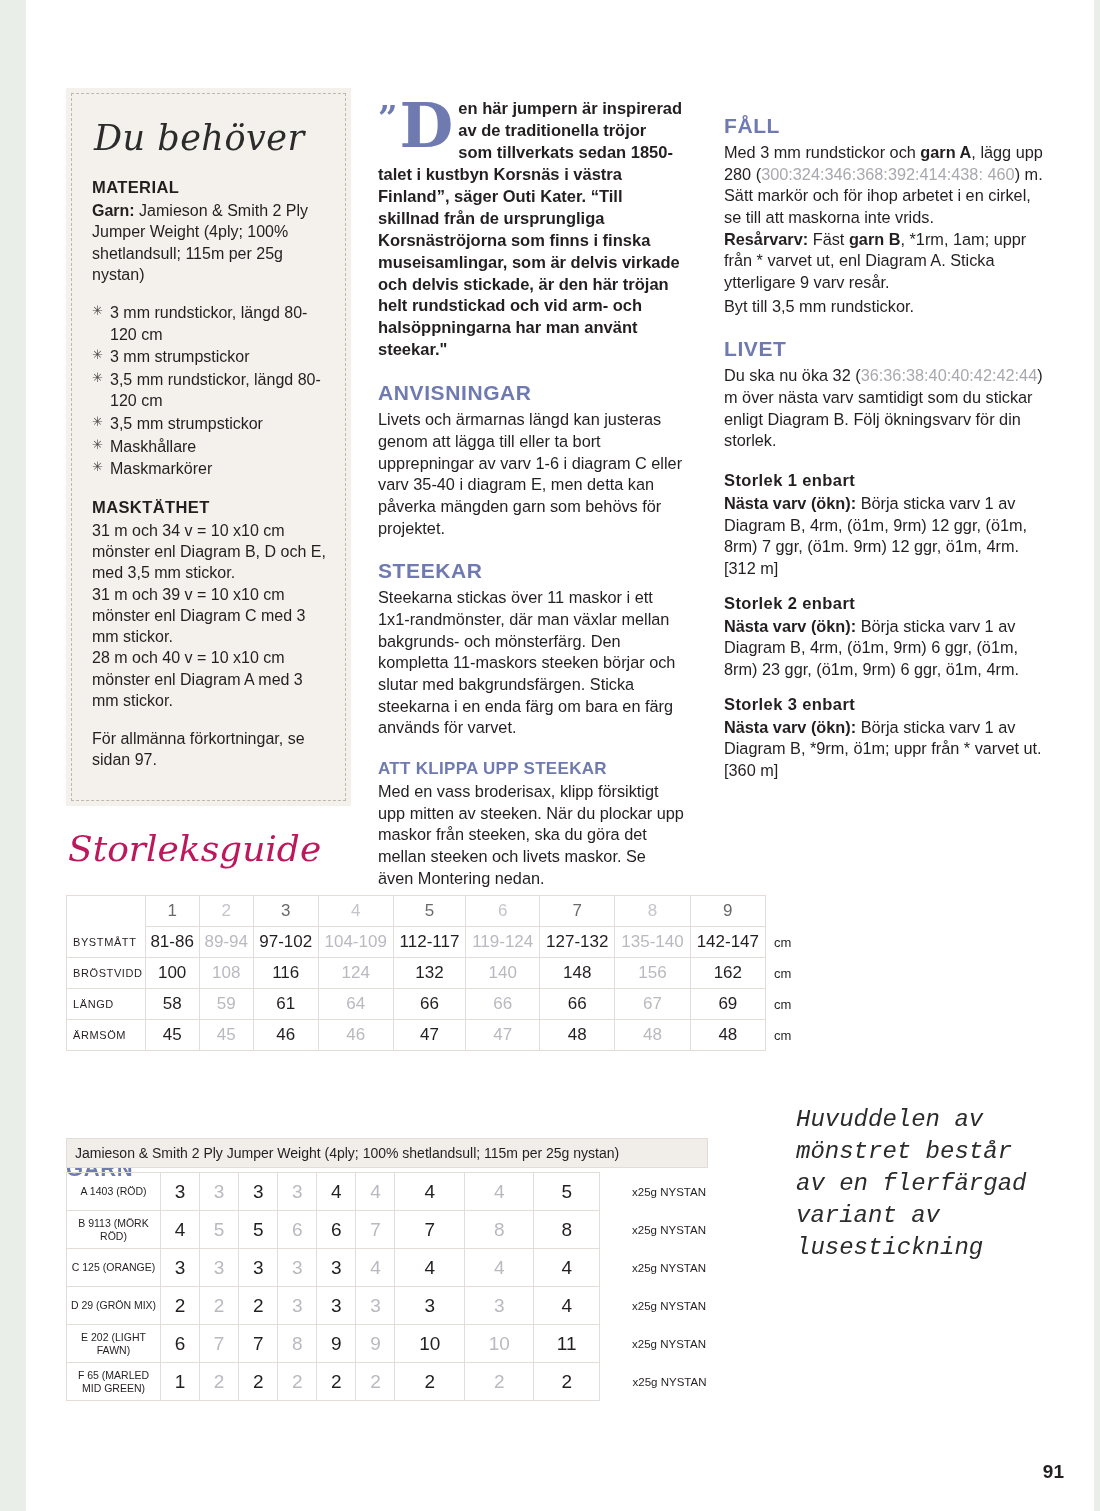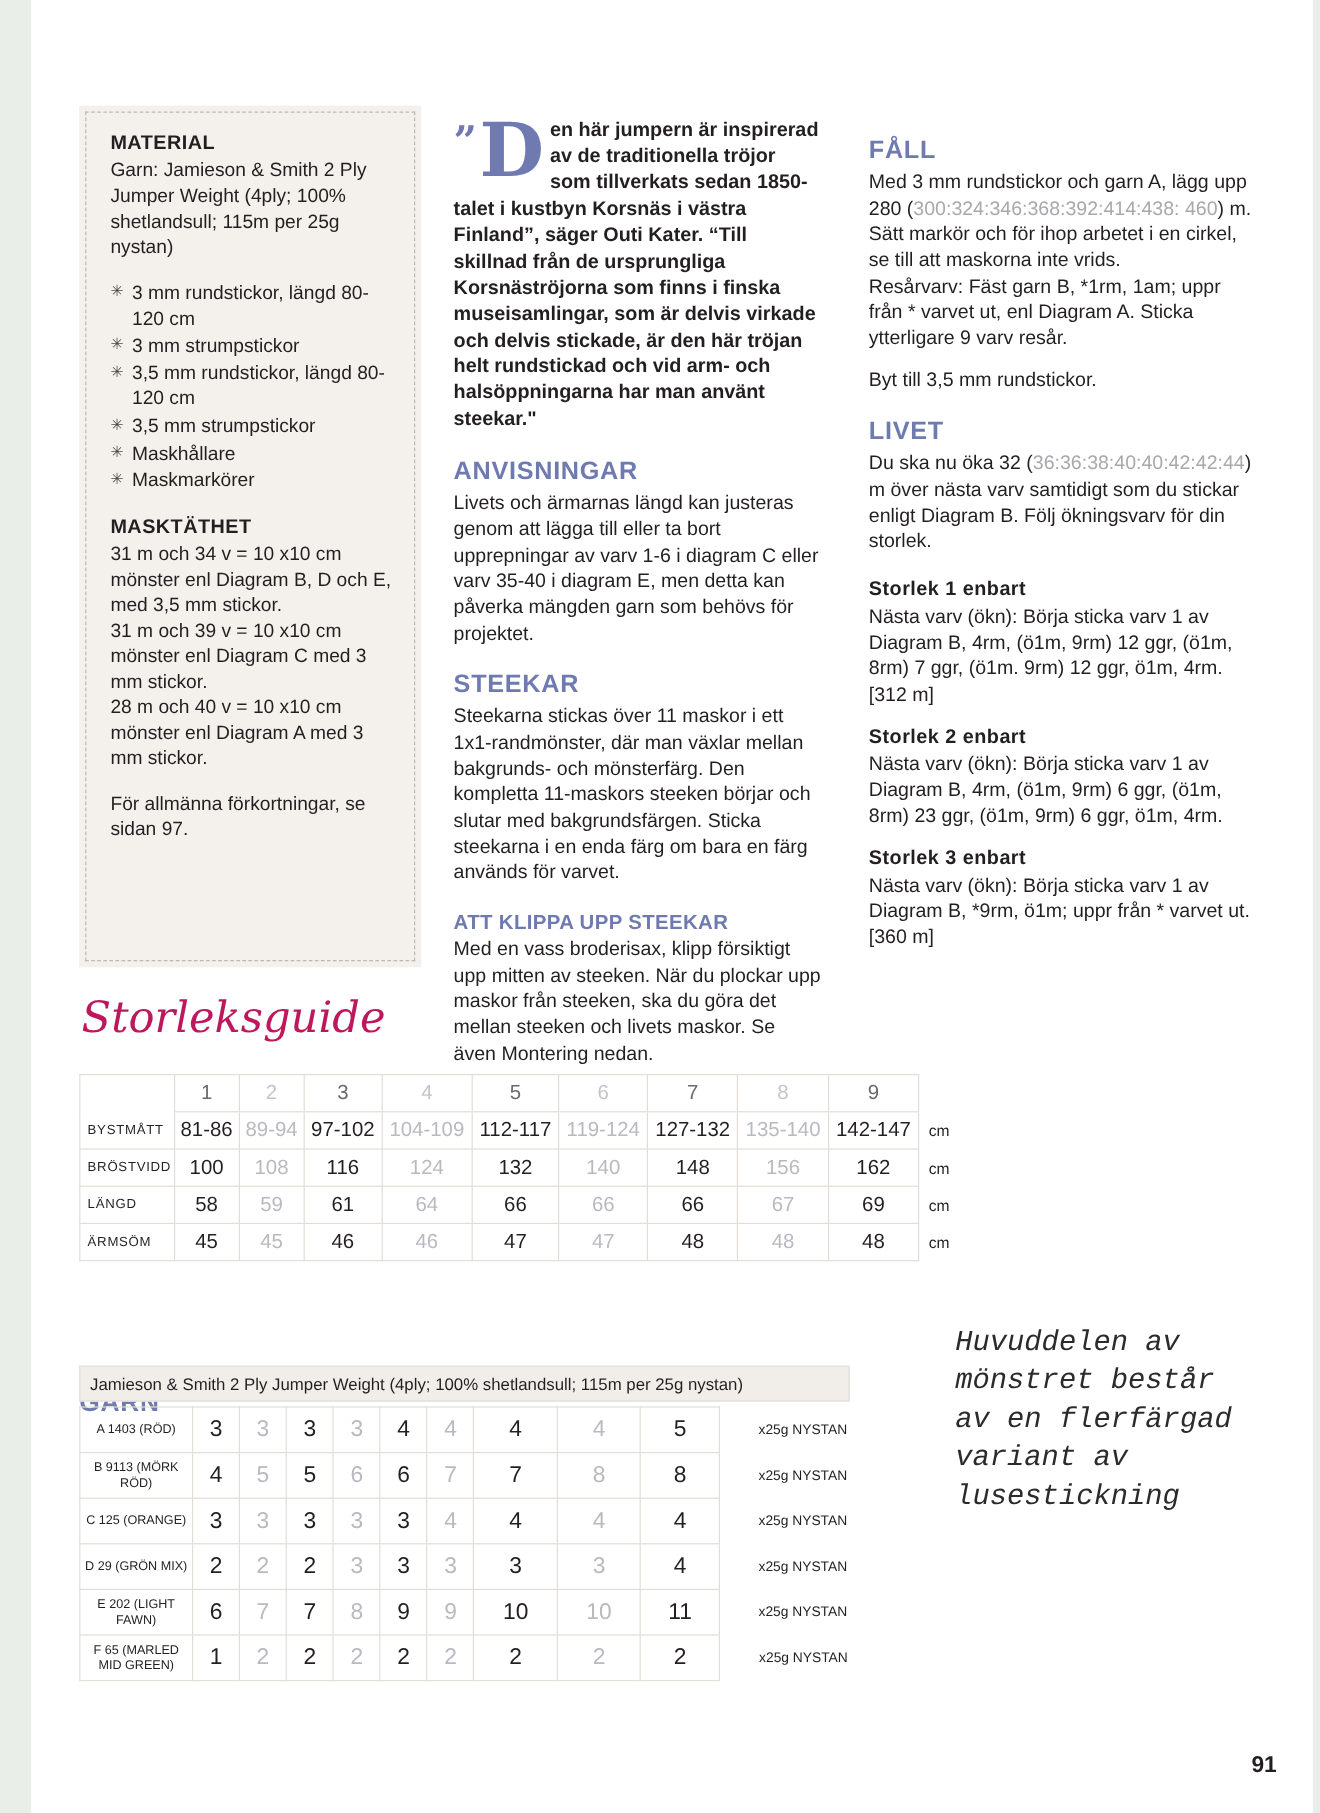--- a/index.html
+++ b/index.html
@@ -112,23 +112,23 @@
   .h-purple.small {
     font-size:17px;
     letter-spacing:0.3px;
     margin:20px 0 2px 0;
   }
   .body-txt {
     font-size:16.3px;
     line-height:1.33;
     margin:0 0 0 0;
   }
-  .body-txt + .body-txt { margin-top:13px; }
+  .body-txt + .body-txt { margin-top:2px; }
   .faded { color:#a8a8ae; }
-  b, strong { font-weight:normal; }
+  b, strong { font-weight:bold; }
 
   
   .storleks-title {
     position:absolute; left:42px; top:828px;
     font-family:"DejaVu Serif", serif;
     font-style:italic;
     font-size:36px;
     color:#be185d;
   }
   table.sizes {
@@ -223,20 +223,21 @@
 </head>
 <body>
 
 <div class="edge-strip"></div>
 <div class="edge-strip2"></div>
 
 <div class="page">
 
   <div class="col1">
     <div class="needbox">
+      <div class="script-title">Du behöver</div>
 
       <div class="sec-head">MATERIAL</div>
       <p><b>Garn:</b><span> Jamieson &amp; Smith 2 Ply Jumper Weight (4ply; 100% shetlandsull; 115m per 25g nystan)</span></p>
 
       <div class="gap"></div>
 
       <ul class="starlist">
         <li><span class="star">✳</span><span>3 mm rundstickor, längd 80-120 cm</span></li>
         <li><span class="star">✳</span><span>3 mm strumpstickor</span></li>
         <li><span class="star">✳</span><span>3,5 mm rundstickor, längd 80-120 cm</span></li>

